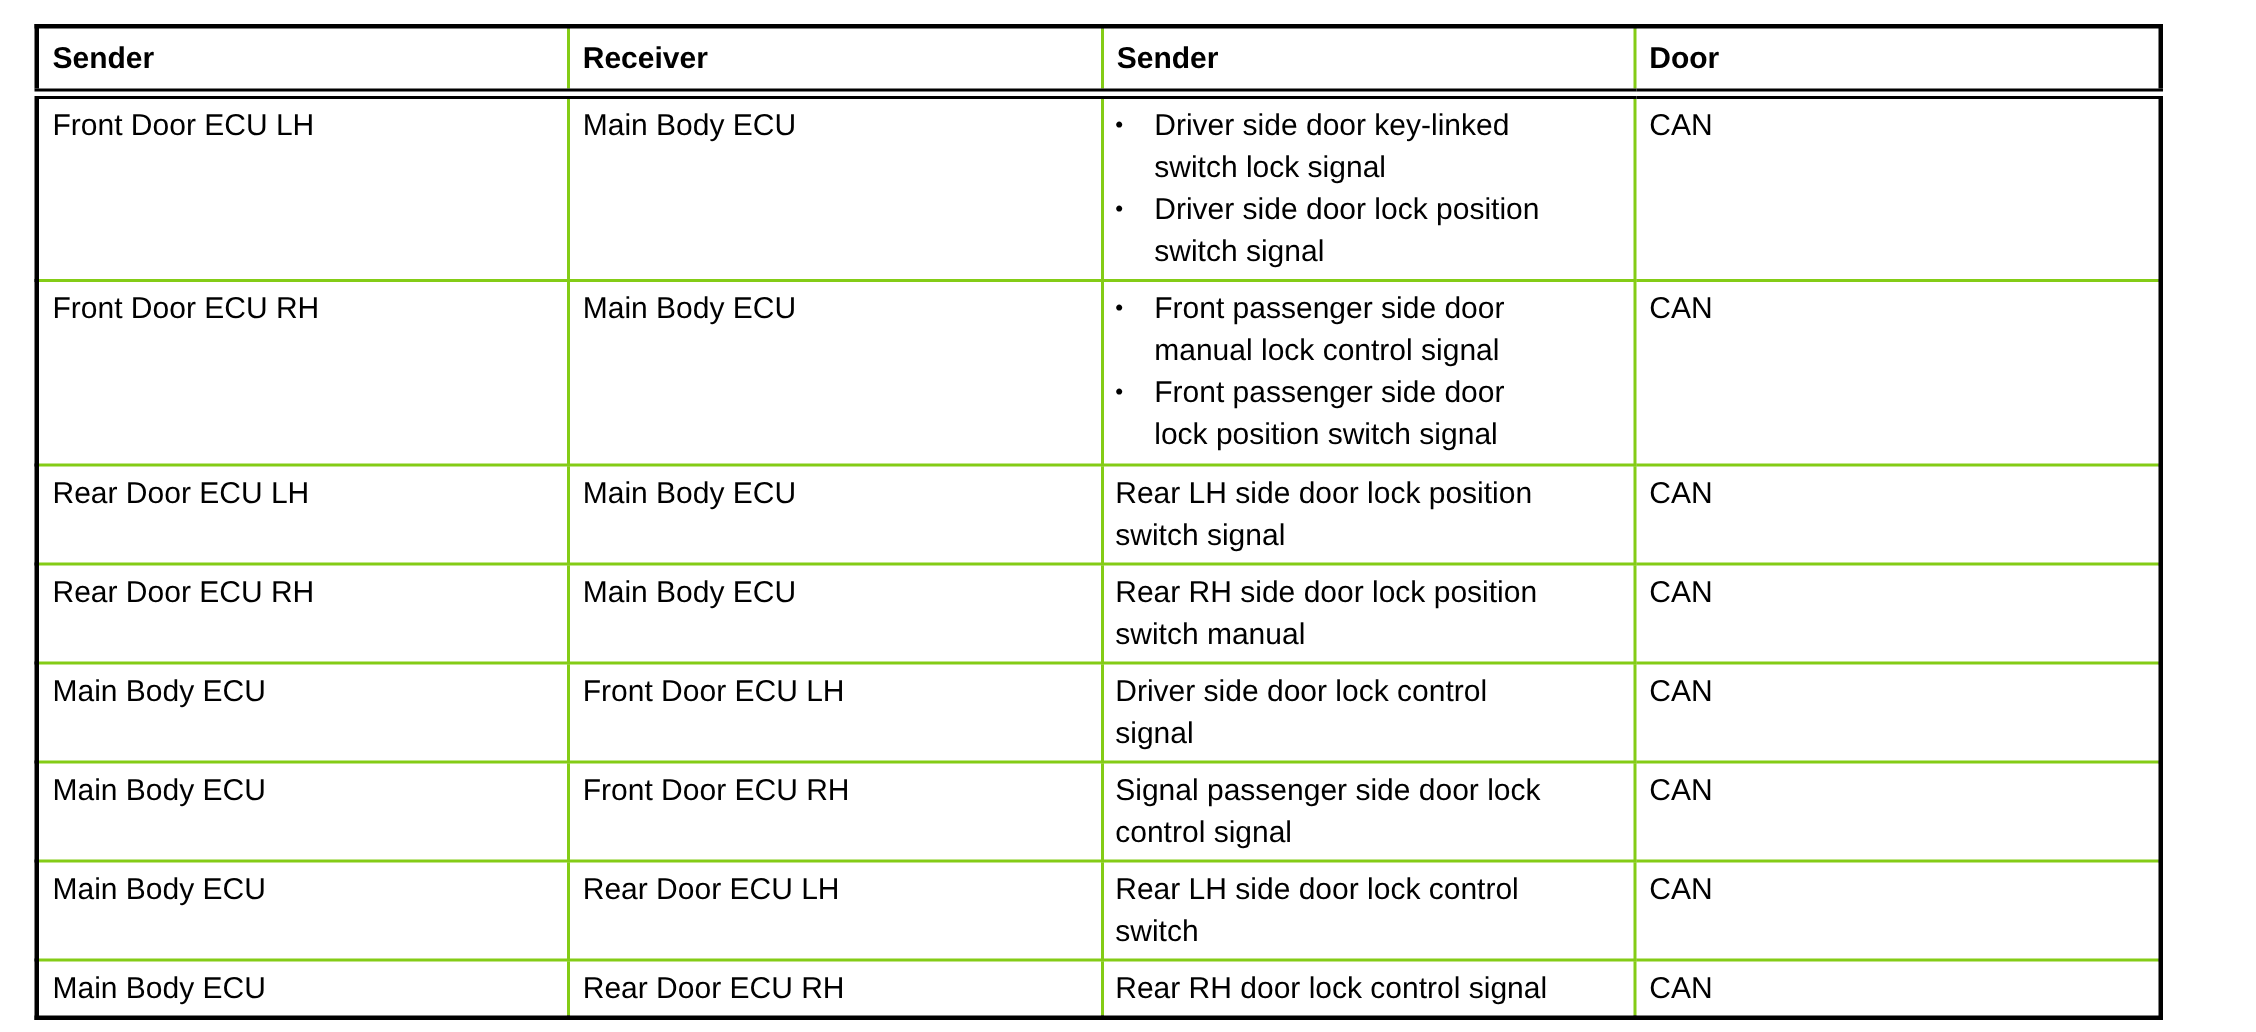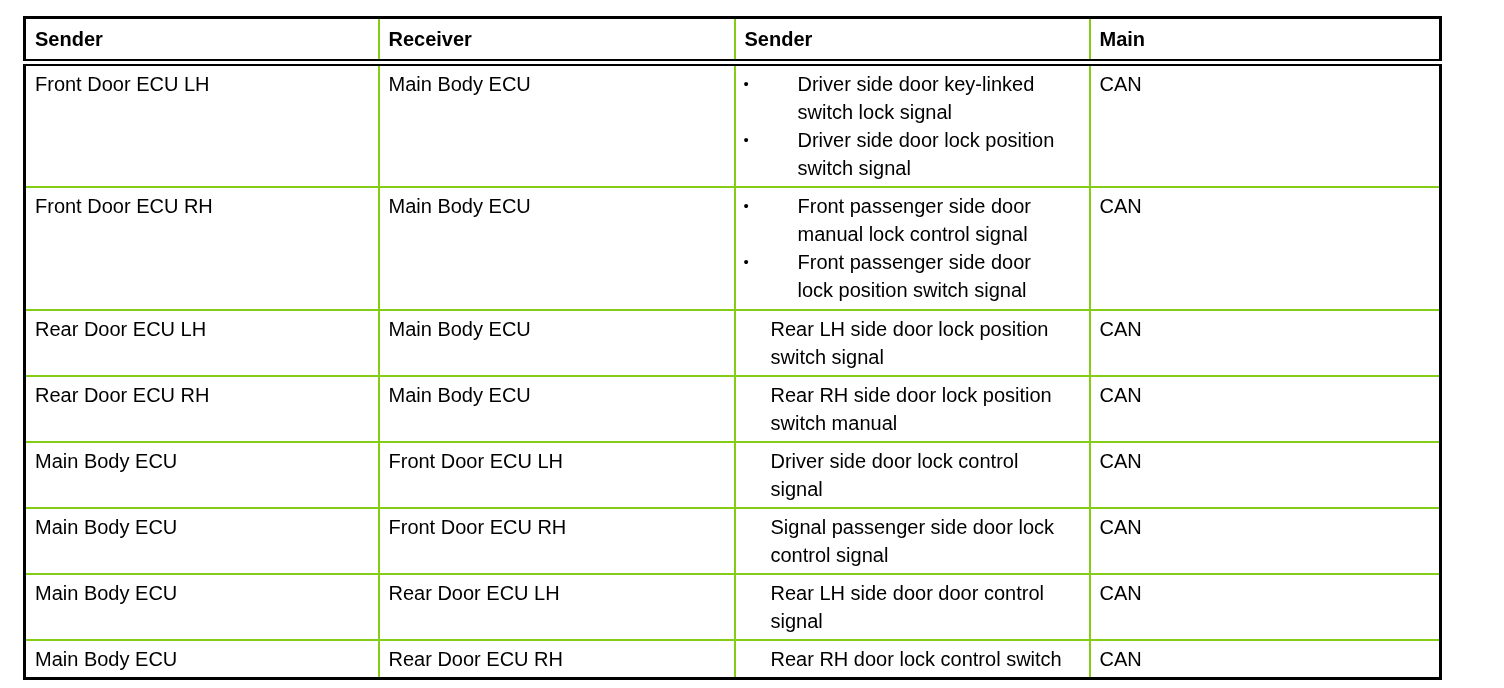--- a/index.html
+++ b/index.html
@@ -57,47 +57,45 @@
   }
   .bullet-glyph {
     flex: 0 0 26px;
     width: 26px;
     font-size: 15px;
     line-height: 28px;
   }
   .bullet-text {
     width: 272px;
     max-width: 272px;
-    margin-left: 28px;
   }
   .plain-signal {
     width: 298px;
     max-width: 298px;
-    margin-left: 27px;
   }
   td.signal-cell {
     padding-left: 8px;
   }
 </style>
 </head>
 <body>
 
 <table class="signal-table">
   <colgroup>
     <col class="c-sender">
     <col class="c-receiver">
     <col class="c-signal">
     <col class="c-line">
   </colgroup>
   <thead>
     <tr>
       <th>Sender</th>
       <th>Receiver</th>
       <th>Sender</th>
-      <th>Main</th>
+      <th>Door</th>
     </tr>
   </thead>
   <tbody>
     <tr class="r-tall1">
       <td>Front Door ECU LH</td>
       <td>Main Body ECU</td>
       <td class="signal-cell">
         <div class="bullet-item">
           <span class="bullet-glyph">•</span>
           <div class="bullet-text">Driver side door key-linked switch lock signal</div>
@@ -159,27 +157,27 @@
       <td class="signal-cell">
         <div class="plain-signal">Signal passenger side door lock control signal</div>
       </td>
       <td>CAN</td>
     </tr>
 
     <tr class="r-med">
       <td>Main Body ECU</td>
       <td>Rear Door ECU LH</td>
       <td class="signal-cell">
-        <div class="plain-signal">Rear LH side door door control signal</div>
+        <div class="plain-signal">Rear LH side door lock control switch</div>
       </td>
       <td>CAN</td>
     </tr>
 
     <tr class="r-short">
       <td>Main Body ECU</td>
       <td>Rear Door ECU RH</td>
       <td class="signal-cell">
-        <div class="plain-signal">Rear RH door lock control switch</div>
+        <div class="plain-signal">Rear RH door lock control signal</div>
       </td>
       <td>CAN</td>
     </tr>
   </tbody>
 </table>
 
 </body></html>

